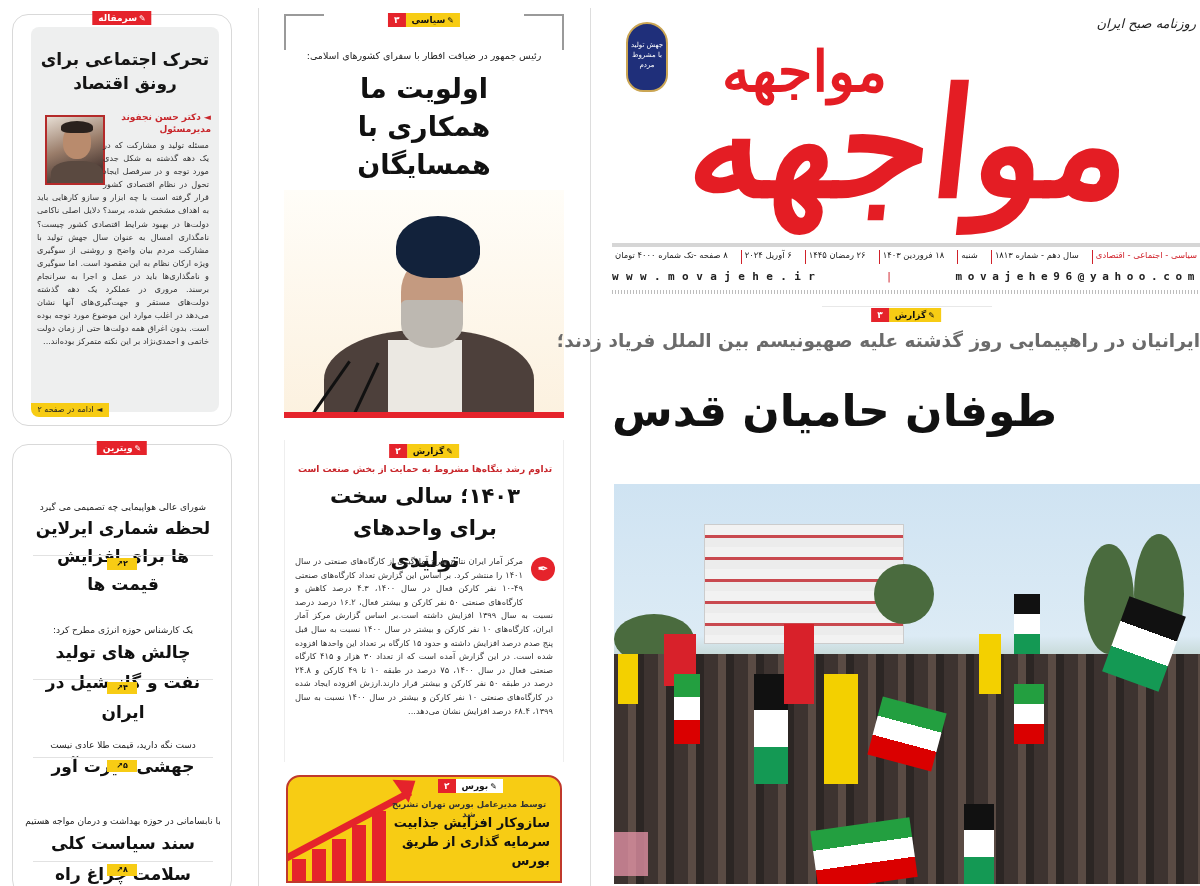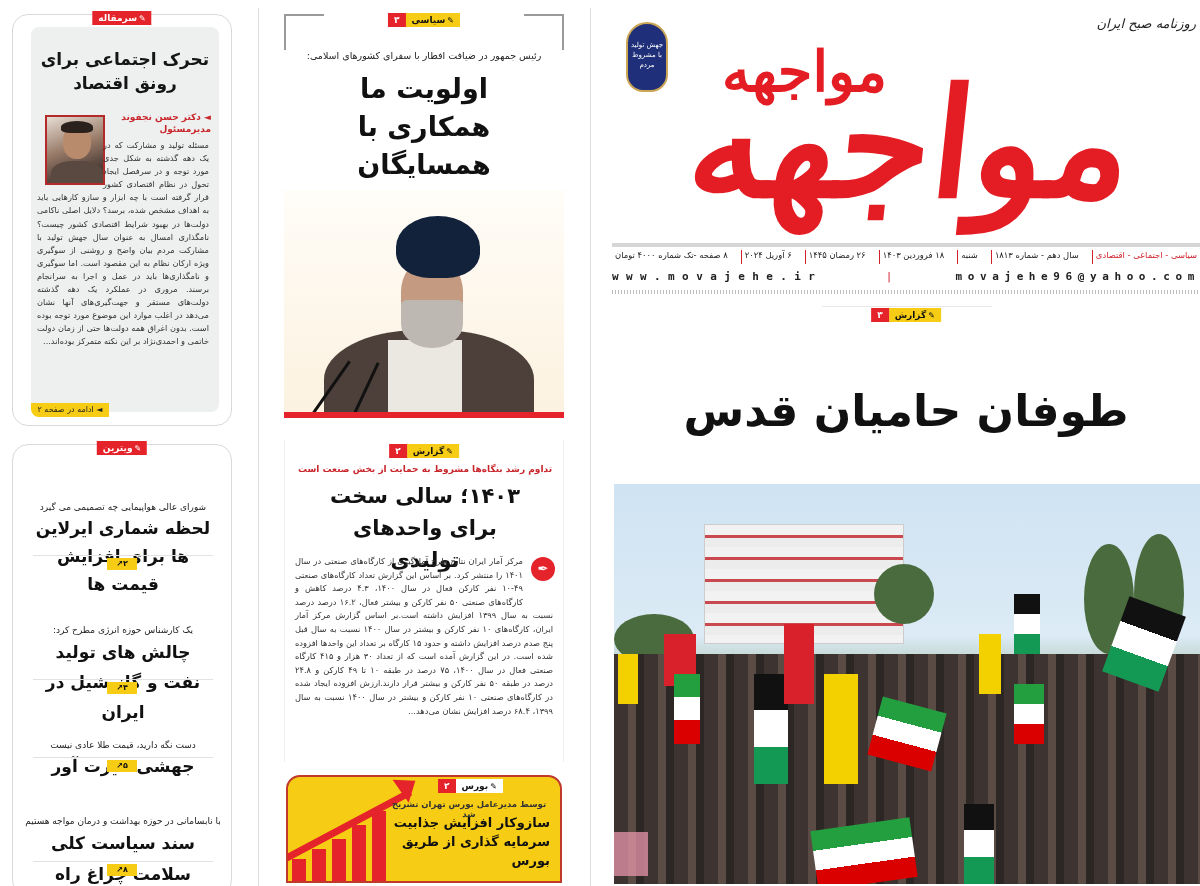--- a/index.html
+++ b/index.html
@@ -88,21 +88,21 @@
   .info-line .seg:last-child { border-left: none; }
   .web-line { position: absolute; left: 0; top: 270px; width: 588px; height: 16px; font-family: "DejaVu Sans Mono", monospace; font-size: 11px; font-weight: bold; color: #222; display: flex; justify-content: space-between; direction: ltr; }
   .web-line .site { letter-spacing: 7.4px; }
   .web-line .sep { color: #d0212a; font-weight: normal; }
   .web-line .mail { letter-spacing: 5.6px; }
   .dot-rule { position: absolute; left: 0; top: 290px; width: 588px; height: 4px; background: repeating-linear-gradient(90deg,#bdbdbd 0 1px,transparent 1px 3px); }
 
   .main-tag-rule { position: absolute; left: 210px; top: 306px; width: 170px; height: 1px; background: #e8e8e8; }
   .main-tag { position: absolute; top: 308px; left: 50%; transform: translateX(-50%); }
   .main-kicker { position: absolute; top: 330px; right: 0; width: 588px; text-align: right; font-size: 18.5px; font-weight: bold; color: #6b6b6b; white-space: nowrap; }
-  .main-title { position: absolute; top: 380px; left: 0; width: 588px; text-align: center; font-size: 44px; font-weight: bold; color: #111; line-height: 62px; }
+  .main-title { position: absolute; top: 380px; left: 0; width: 588px; text-align: left; font-size: 44px; font-weight: bold; color: #111; line-height: 62px; }
 
   .main-photo { position: absolute; left: 2px; top: 484px; width: 586px; height: 400px; overflow: hidden; background: linear-gradient(180deg,#cfe3f2 0%,#dcebf5 38%,#9fb8a0 52%,#6d6a5f 62%,#3f3a36 100%); }
   .main-photo .building { position: absolute; left: 90px; top: 40px; width: 200px; height: 120px; background: repeating-linear-gradient(180deg,#f2f2f2 0 10px,#c9494f 10px 13px,#ececec 13px 22px); border: 1px solid #ccc; }
   .main-photo .tree { position: absolute; border-radius: 50%; background: #4a6b3e; }
   .main-photo .crowd { position: absolute; left: 0; top: 170px; width: 586px; height: 230px; background: repeating-linear-gradient(90deg,#3d3330 0 14px,#5a4b44 14px 22px,#2c2624 22px 30px); }
   .main-photo .flag { position: absolute; width: 32px; height: 52px; }
   .flag.iran { background: linear-gradient(180deg,#239f40 0 33%,#ffffff 33% 66%,#da0000 66%); }
   .flag.pal { background: linear-gradient(180deg,#111 0 33%,#ffffff 33% 66%,#149954 66%); }
   .flag.yel { background: #f3d000; }
   .flag.red { background: #d8212a; }
@@ -265,20 +265,21 @@
   <div class="dot-rule"></div>
 
   <div class="main-tag-rule"></div>
   <div class="main-tag tag">
     <span class="lbl">
         <span class="pen">✎</span>
         <span>گزارش</span>
       </span>
     <span class="num">۳</span>
   </div>
+  <div class="main-kicker">ایرانیان در راهپیمایی روز گذشته علیه صهیونیسم بین الملل فریاد زدند؛</div>
   <div class="main-title">طوفان حامیان قدس</div>
 
   <div class="main-photo">
     <div class="building"></div>
     <div class="tree" style="left:260px;top:80px;width:60px;height:60px;"></div>
     <div class="tree" style="left:470px;top:60px;width:50px;height:110px;"></div>
     <div class="tree" style="left:520px;top:50px;width:50px;height:120px;"></div>
     <div class="tree" style="left:0;top:130px;width:80px;height:50px;"></div>
     <div class="crowd"></div>
     <div class="flag red" style="left:50px;top:150px;"></div>

